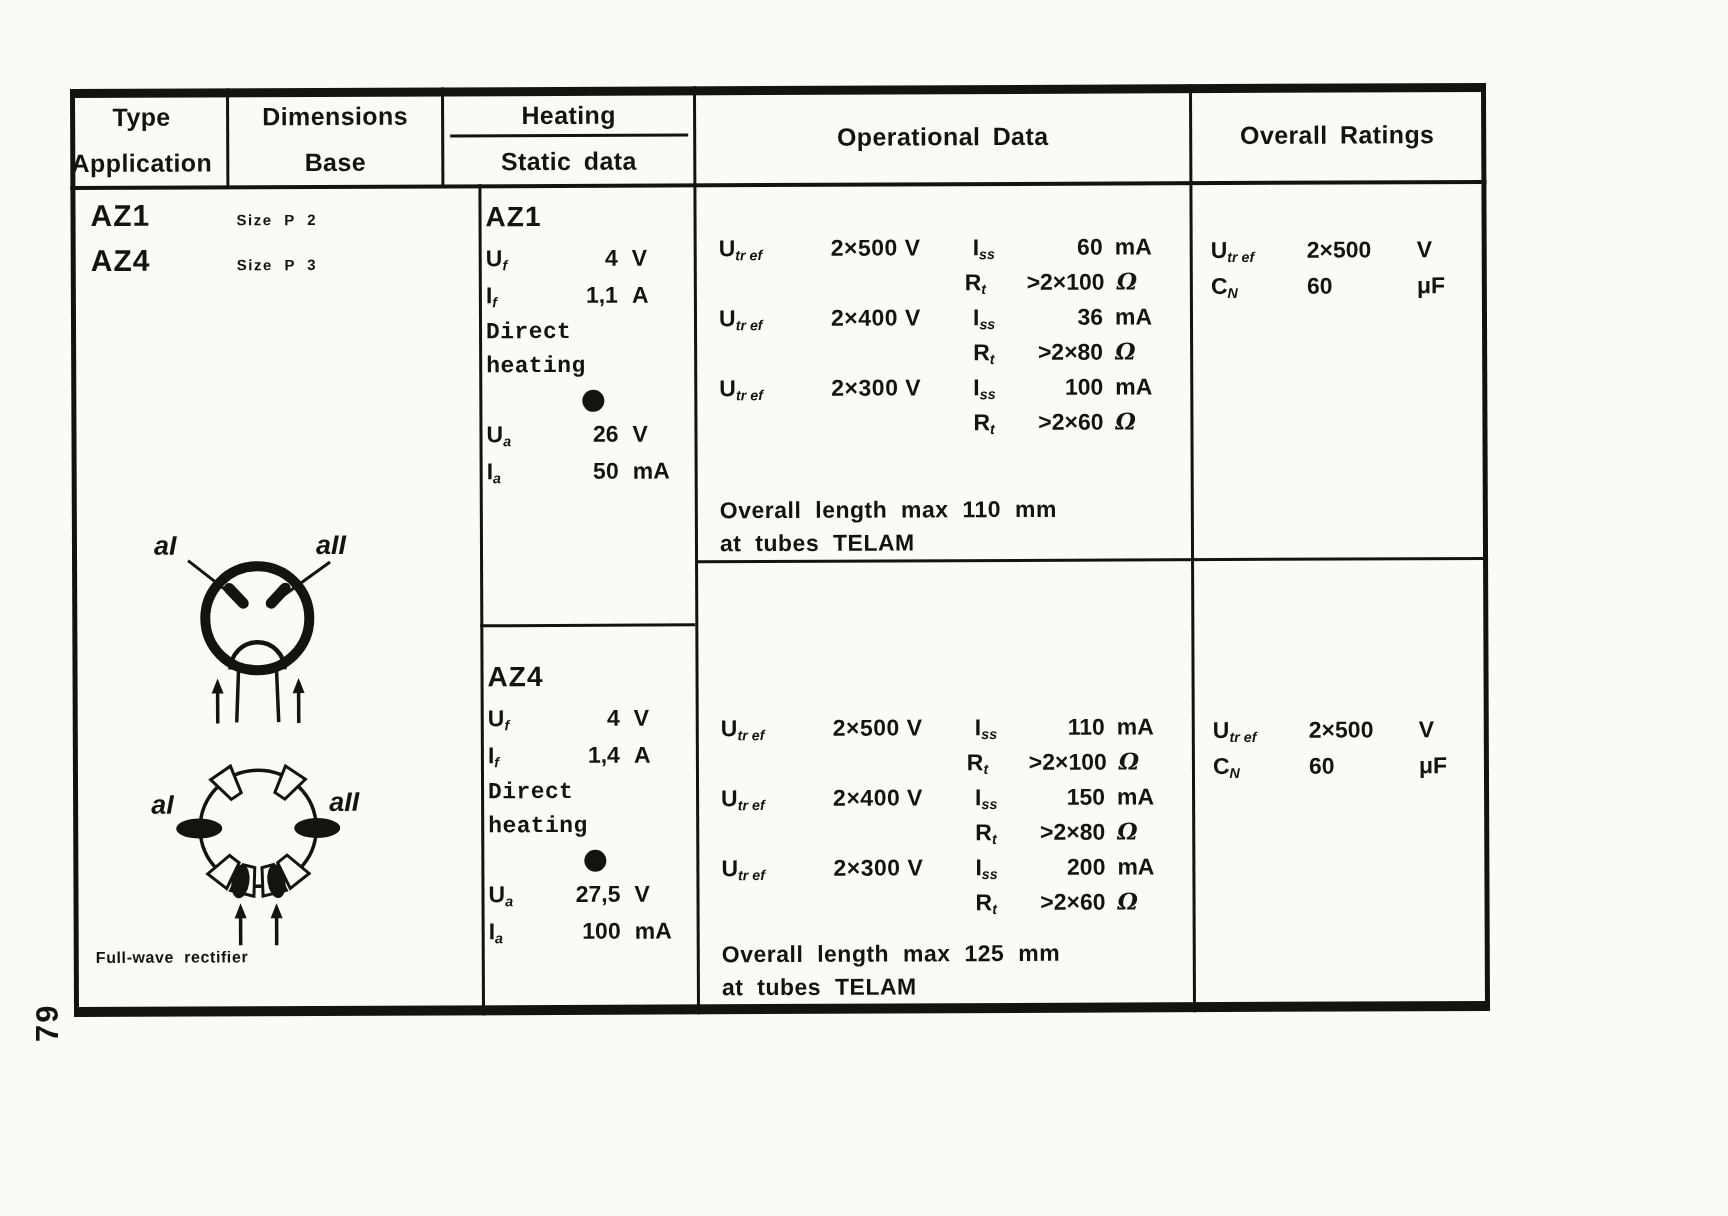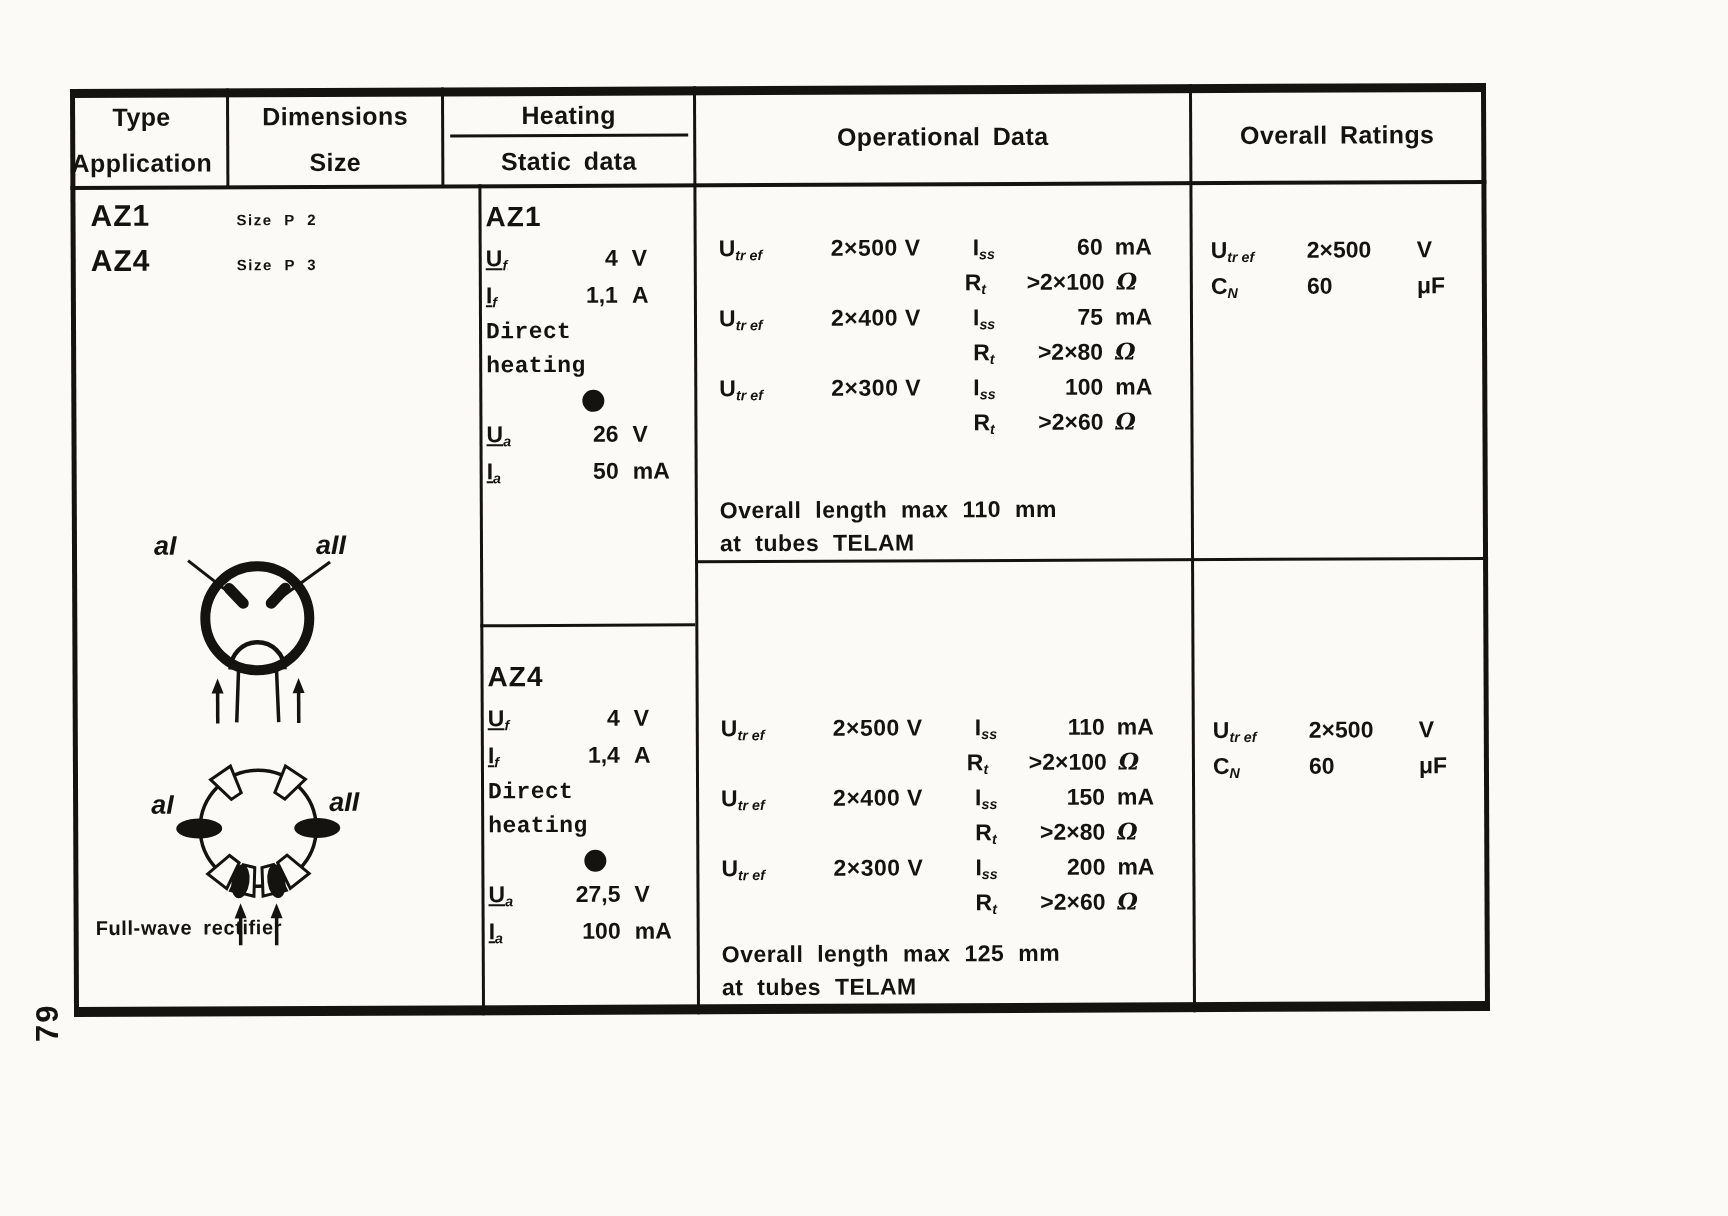--- a/index.html
+++ b/index.html
@@ -34,30 +34,30 @@
   .hc-dims { left:159px; width:212px; }
   .hc-heat { left:374px; width:249px; }
   .hc-oper { left:626px; width:493px; justify-content:center; }
   .hc-max  { left:1122px; width:290px; justify-content:center; }
 
   
   .tube-list { position:absolute; left:20px; top:110px; }
   .tube-row { display:flex; align-items:baseline; height:45px; }
   .tube-name { width:146px; font-size:30px; letter-spacing:1px; }
   .tube-size { font-size:15px; letter-spacing:1.5px; word-spacing:6px; }
-  .app-label { position:absolute; left:22px; top:828px; font-size:20px; letter-spacing:0.6px; word-spacing:5px; }
+  .app-label { position:absolute; left:22px; top:860px; font-size:16px; letter-spacing:0.6px; word-spacing:5px; }
 
   svg text { font-family:"Liberation Sans", sans-serif; font-weight:700; fill:#151310; }
 
   
   .heat-block { position:absolute; left:415px; width:196px; font-size:23px; }
   .heat1 { top:112px; } .heat2 { top:572px; }
   .hb-title { font-size:28px; letter-spacing:1px; line-height:36px; margin-bottom:6px; }
   .h-row { display:flex; align-items:baseline; line-height:34px; }
-  .h-sym { width:52px;text-decoration:underline; } .h-val { flex:1; text-align:right; } .h-unit { width:50px; padding-left:14px; }
+  .h-sym { width:52px; } .h-val { flex:1; text-align:right; } .h-unit { width:50px; padding-left:14px; }
   .h-note { line-height:34px; letter-spacing:0.4px; word-spacing:4px;font-family:Liberation Mono, monospace; }
   .dot { width:22px; height:22px; border-radius:50%; background:#151310; margin:7px 0 5px 96px; }
 
   
   .op-block { position:absolute; left:648px; width:452px; font-size:23px; }
   .op1 { top:146px; } .op2 { top:626px; }
   .op-row { display:flex; align-items:baseline; line-height:32px; }
   .op-sym { width:112px; } .op-volt { width:142px; letter-spacing:0.5px; }
   .op-sym2 { width:64px; } .op-val { flex:1; text-align:right; }
   .op-unit { width:56px; padding-left:12px; }
@@ -97,21 +97,21 @@
     <div class="line heat-hdr-divider"></div>
     <div class="line div-opmax"></div>
     <div class="line div-heat"></div>
 
     <div class="hcell hc-type">
       <span>Type</span>
       <span>Application</span>
     </div>
     <div class="hcell hc-dims">
       <span>Dimensions</span>
-      <span>Size</span>
+      <span>Base</span>
     </div>
     <div class="hcell hc-heat">
       <span>Heating</span>
       <span>Static data</span>
     </div>
     <div class="hcell hc-oper">
       <span>Operational Data</span>
     </div>
     <div class="hcell hc-max">
       <span>Overall Ratings</span>
@@ -241,21 +241,21 @@
         <span class="op-sym"><span></span></span>
         <span class="op-volt"></span>
         <span class="op-sym2"><span>R</span><span class="sb">t</span></span>
         <span class="op-val">&gt;2×100</span>
         <span class="op-unit om">Ω</span>
       </div>
       <div class="op-row">
         <span class="op-sym"><span>U</span><span class="sb">tr ef</span></span>
         <span class="op-volt">2×400 V</span>
         <span class="op-sym2"><span>I</span><span class="sb">ss</span></span>
-        <span class="op-val">75</span>
+        <span class="op-val">36</span>
         <span class="op-unit">mA</span>
       </div>
       <div class="op-row">
         <span class="op-sym"><span></span></span>
         <span class="op-volt"></span>
         <span class="op-sym2"><span>R</span><span class="sb">t</span></span>
         <span class="op-val">&gt;2×80</span>
         <span class="op-unit om">Ω</span>
       </div>
       <div class="op-row">

